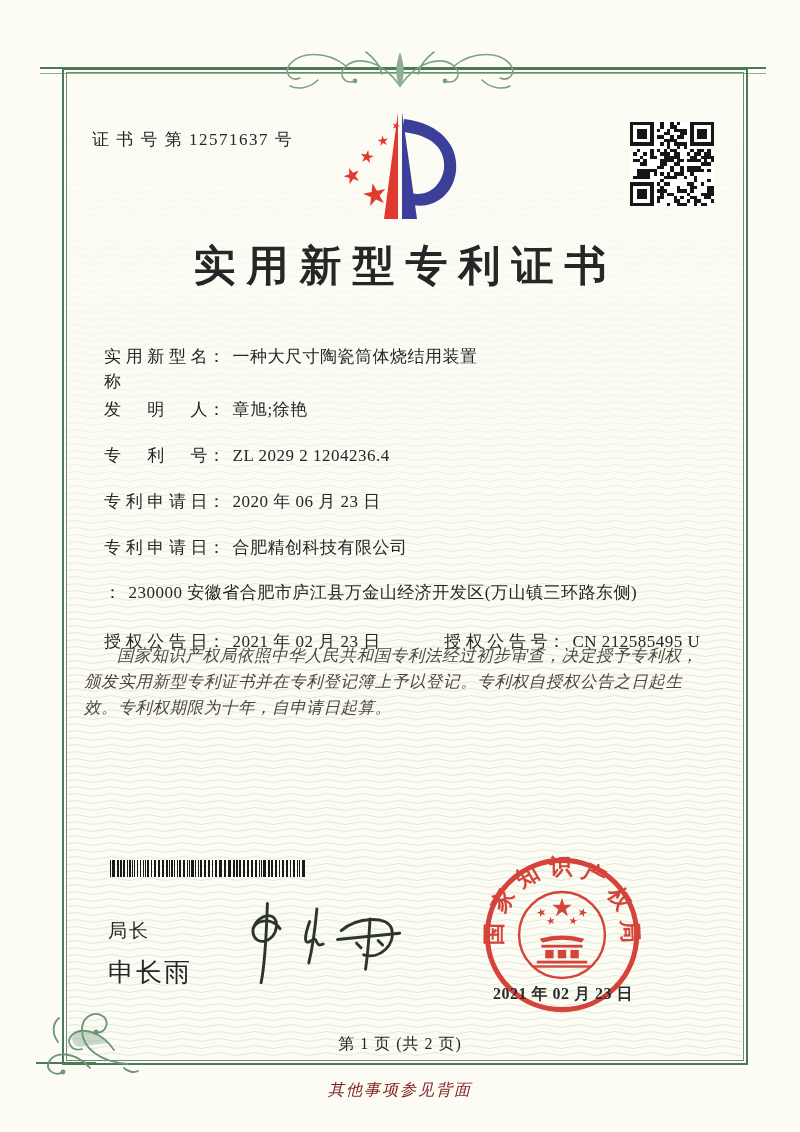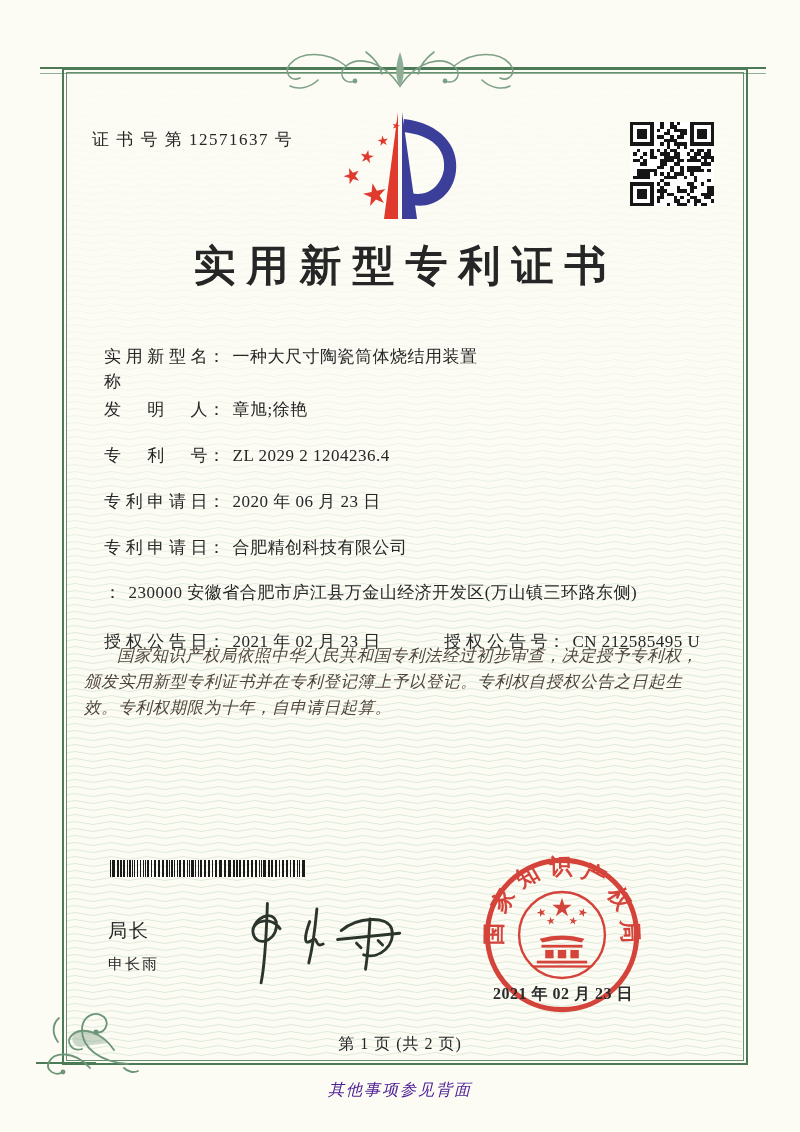--- a/index.html
+++ b/index.html
@@ -31,28 +31,28 @@
   .val{margin-left:7px;}
   .pair1{flex:none;width:340px;display:flex;}
   .pair2{display:flex;}
   
   .body-text{left:84px;width:630px;top:643px;z-index:2;
     font-size:16.5px;line-height:26px;letter-spacing:.6px;color:#4f463a;font-style:italic;}
   .body-text p{margin:0;text-indent:2em;}
   
   .barcode{left:110px;top:860px;z-index:2;}
   .director-title{left:108px;top:918px;font-size:19px;z-index:2;font-family:"Liberation Sans","DejaVu Sans",sans-serif;letter-spacing:2px;}
-  .director-name{left:108px;top:955px;font-size:15px;z-index:2;font-family:"Liberation Sans","DejaVu Sans",sans-serif;letter-spacing:2px;}
+  .director-name{left:108px;top:955px;font-size:26px;z-index:2;font-family:"Liberation Sans","DejaVu Sans",sans-serif;letter-spacing:2px;}
   .sig{left:226px;top:890px;z-index:3;}
   .seal{left:478px;top:851px;z-index:2;opacity:.93;}
   .seal-date{left:468px;top:984px;width:190px;text-align:center;font-size:16px;
     font-weight:bold;color:#2b2b2b;letter-spacing:.5px;z-index:4;}
   .page-info{left:0;right:0;top:1034px;text-align:center;font-size:16px;letter-spacing:1px;z-index:2;font-family:Liberation Serif, serif;}
   .back-note{left:0;right:0;top:1080px;text-align:center;font-size:16px;letter-spacing:2px;
-    color:#4c1d95;font-style:italic;z-index:2;}
+    color:#7f1d1d;font-style:italic;z-index:2;}
   
   .orn-top{left:258px;top:38px;z-index:3;}
   .orn-corner{left:28px;top:998px;z-index:3;}
   svg{display:block;}
 </style>
 </head>
 <body>
 
 <svg width="0" height="0" aria-hidden="true">
   <defs>

